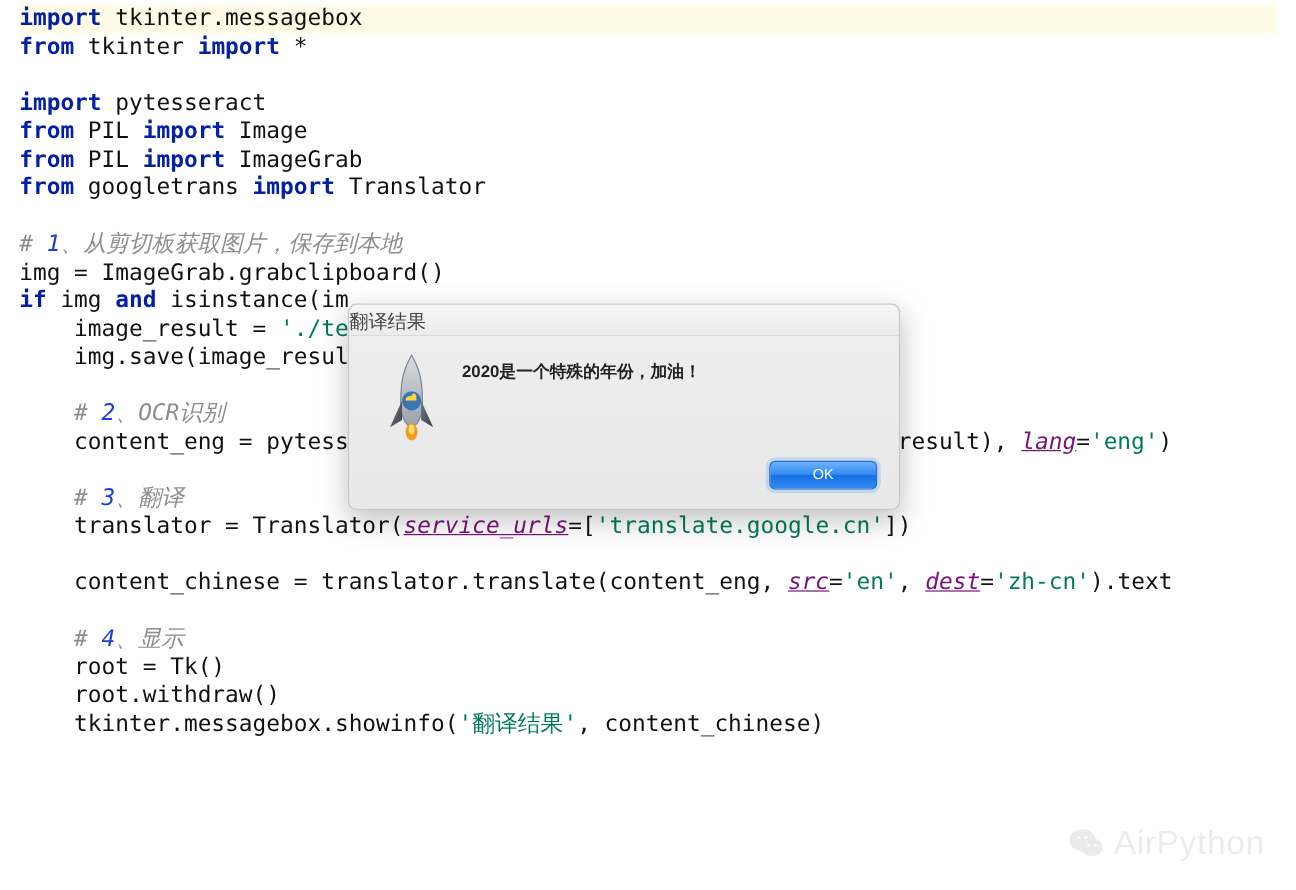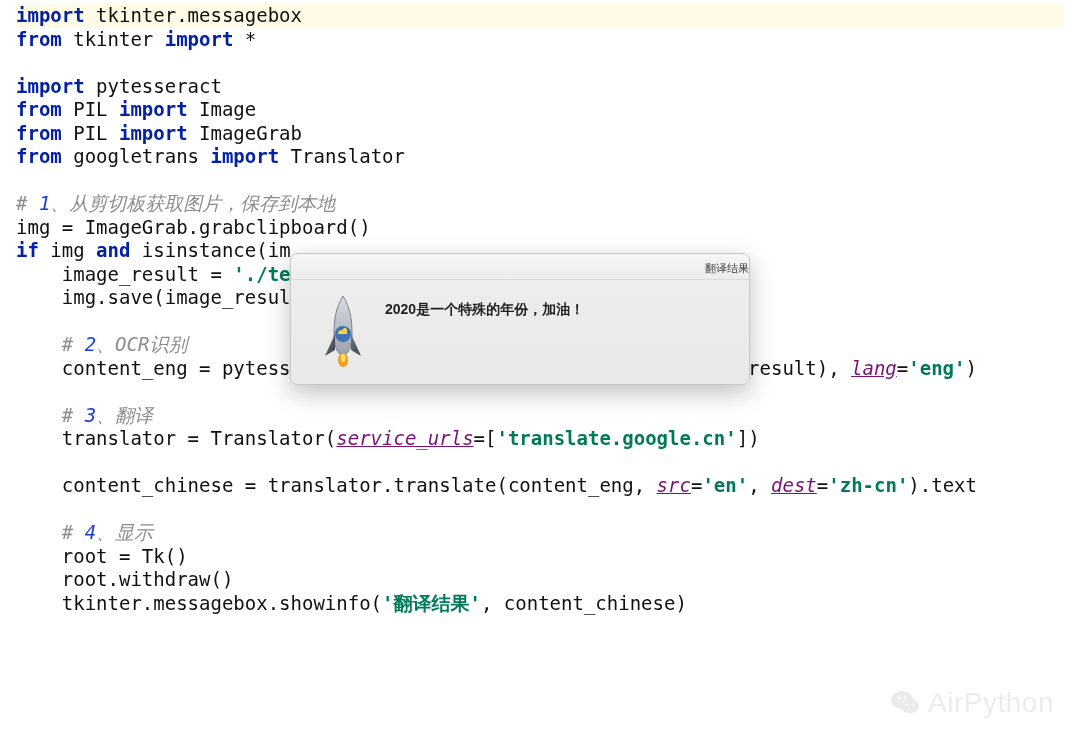--- a/index.html
+++ b/index.html
@@ -22,42 +22,42 @@
   .line {
     display: block;
   }
   .highlight {
     background: #fffbe6;
     display: block;
     width: 100%;
   }
 
   .kw    { color: #0421a4; font-weight: bold; }
-  .str   { color: #017a5a; font-weight: bold; }
+  .str   { color: #017a5a; font-weight: normal; }
   .kwarg { color: #7a1179; font-style: italic; text-decoration: underline; }
   .cm    { color: #8d8d8d; font-style: italic; }
   .cmn   { color: #1a3fd6; font-style: italic; } 
   .pln   { color: #111; }
 
   
   .dialog {
     position: absolute;
     left: 290px;
     top: 253px;
     width: 458px;
     background: linear-gradient(to bottom, #eeeeee, #e9e9e9);
     border: 1px solid #c7c7c7;
     border-radius: 7px;
     box-shadow: 0 8px 24px rgba(0,0,0,0.25);
     font-family: -apple-system, "PingFang SC", "Helvetica Neue", Arial, sans-serif;
   }
   .dlg-titlebar {
     height: 22px;
-    text-align: right;
-    font-size: 11px;
+    text-align: left;
+    font-size: 16px;
     color: #444;
     padding-top: 3px;
     border-bottom: 1px solid #dcdcdc;
     border-radius: 7px 7px 0 0;
     background: linear-gradient(to bottom,#f6f6f6,#ececec);
   }
   .dlg-body {
     display: flex;
     align-items: flex-start;
     padding: 14px 20px 10px 20px;
@@ -137,20 +137,23 @@
         <path d="M29 40 L39 62 L29 56 Z" fill="url(#fin)"></path>
         <circle cx="21" cy="40" r="8" fill="#3d74b7"></circle>
         <path d="M16 40 C16 36 19 36 21 36 C21 33 25 33 25 37 L25 40 Z" fill="#ffd43b"></path>
         <path d="M26 40 C26 44 23 44 21 44 C21 47 17 47 17 43 L17 40 Z" fill="#3d74b7"></path>
         <ellipse cx="21" cy="66" rx="5" ry="7" fill="#f59b1e"></ellipse>
         <ellipse cx="21" cy="64" rx="2.4" ry="4" fill="#ffe06a"></ellipse>
       </svg>
     </div>
     <div class="dlg-msg">2020是一个特殊的年份，加油！</div>
   </div>
+  <div class="dlg-buttons">
+    <div class="ok-btn">OK</div>
+  </div>
 </div>
 
 <div class="watermark">
   <svg width="30" height="30" viewBox="0 0 30 30">
     <ellipse cx="12" cy="12" rx="11" ry="9" fill="rgba(0,0,0,0.08)"></ellipse>
     <ellipse cx="20" cy="18" rx="9" ry="7.5" fill="#ffffff"></ellipse>
     <ellipse cx="20" cy="18" rx="9" ry="7.5" fill="rgba(0,0,0,0.08)"></ellipse>
     <circle cx="9" cy="10" r="1.4" fill="#ffffff"></circle>
     <circle cx="15" cy="10" r="1.4" fill="#ffffff"></circle>
     <circle cx="17" cy="16.5" r="1.1" fill="#ffffff"></circle>

